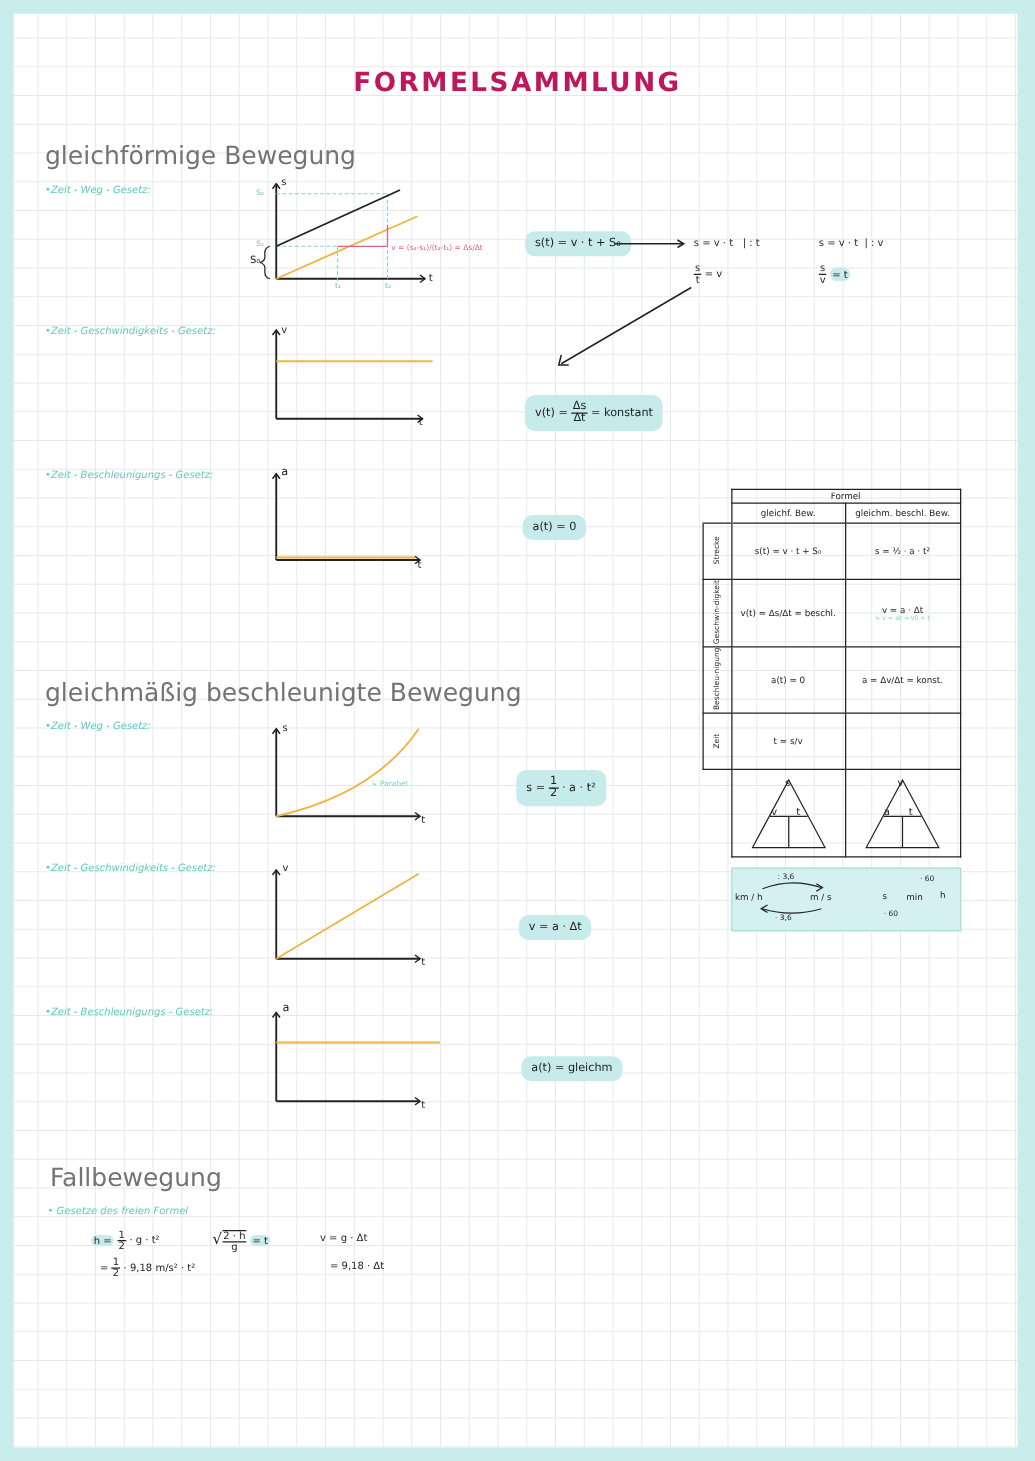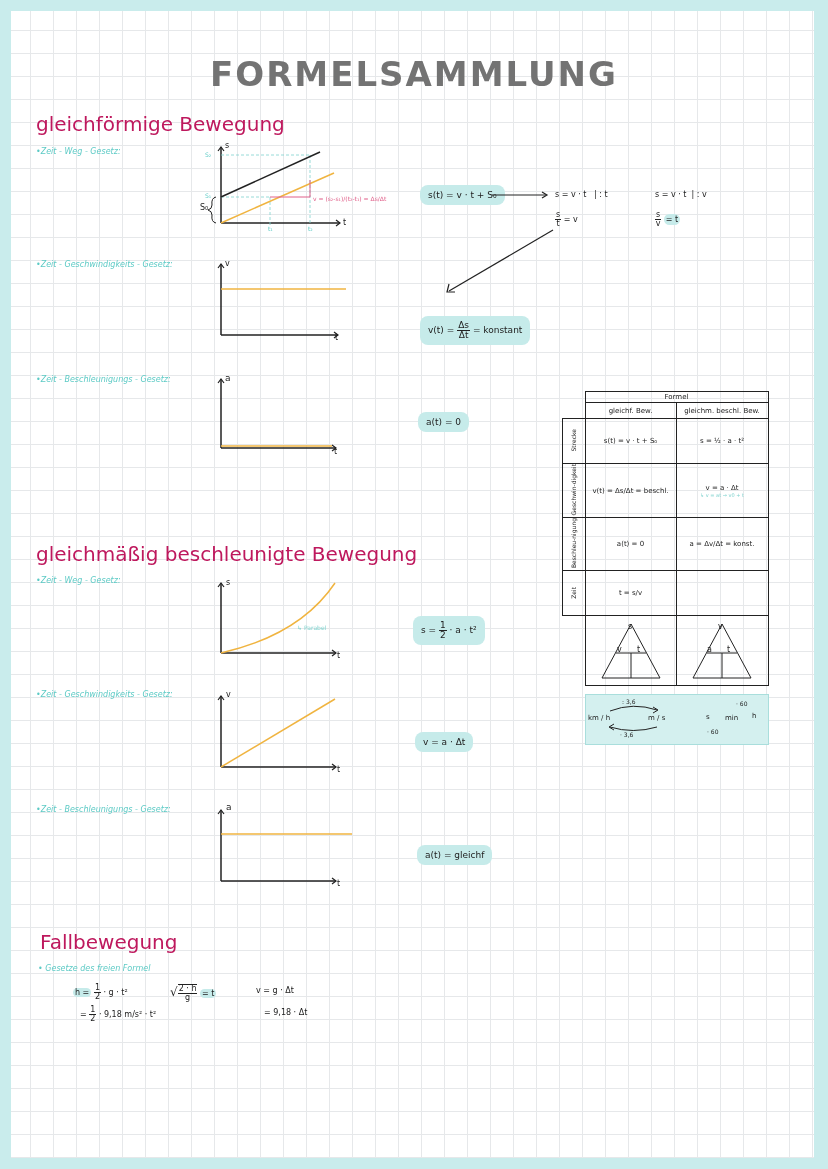--- a/index.html
+++ b/index.html
@@ -3,22 +3,22 @@
 <meta charset="utf-8">
 <style>
   html, body { margin:0; padding:0; }
   body { width:828px; height:1169px; position:relative; overflow:hidden; background:#c9ecec; font-family:"DejaVu Sans", sans-serif; }
   .page { position:absolute; left:11px; top:11px; width:803px; height:1147px; background-color:#ffffff;
     background-image:
       linear-gradient(to right, #e6e8ea 1px, transparent 1px),
       linear-gradient(to bottom, #e6e8ea 1px, transparent 1px);
     background-size:23px 23px; background-position:-4px -4px; }
   .abs { position:absolute; }
-  .title { left:0; width:828px; top:54px; text-align:center; font-family:"DejaVu Sans", sans-serif; font-weight:bold; font-size:34px; letter-spacing:2px; color:#737373; }
-  .h1 { font-family:"DejaVu Sans", sans-serif; color:#be185d; font-size:20px; }
+  .title { left:0; width:828px; top:54px; text-align:center; font-family:"DejaVu Sans", sans-serif; font-weight:bold; font-size:21px; letter-spacing:2px; color:#be185d; }
+  .h1 { font-family:"DejaVu Sans", sans-serif; color:#737373; font-size:20px; }
   .sub { font-family:"DejaVu Sans", sans-serif; font-style:italic; color:#5ccac5; font-size:8px; }
   .pill { background:#c6ebea; border-radius:8px; font-family:"DejaVu Sans", sans-serif; font-size:9px; color:#222; padding:5px 8px; white-space:nowrap; }
   .ink { font-family:"DejaVu Sans", sans-serif; font-size:8px; color:#222; white-space:nowrap; }
   .frac { display:inline-block; vertical-align:middle; text-align:center; line-height:1; }
   .frac .n { display:block; border-bottom:1px solid #222; padding:0 1px; }
   .frac .d { display:block; }
   svg { position:absolute; overflow:visible; }
   table.formel { position:absolute; left:562px; top:391px; border-collapse:collapse; font-family:"DejaVu Sans", sans-serif; font-size:7px; color:#222; }
   table.formel td { border:1px solid #222; text-align:center; vertical-align:middle; padding:0; }
   .rot { writing-mode:vertical-rl; transform:rotate(180deg); font-size:6px; }
@@ -128,21 +128,21 @@
   <line x1="21" y1="75" x2="136" y2="75" stroke="#222" stroke-width="1.5"></line>
   <polyline points="132,72 136,75 132,78" fill="none" stroke="#222" stroke-width="1.2"></polyline>
   <polyline points="18,8 21,4 24,8" fill="none" stroke="#222" stroke-width="1.2"></polyline>
   <line x1="21" y1="28" x2="152" y2="28" stroke="#f0b440" stroke-width="1.5"></line>
 </svg>
 <div class="abs ink" style="left:226px;top:802px;font-size:9px;">a</div>
 <div class="abs ink" style="left:337px;top:879px;">t</div>
 
 <div class="abs pill" style="left:413px;top:616px;"><span>s =</span> <span class="frac"><span class="n">1</span><span class="d">2</span></span> <span>· a · t²</span></div>
 <div class="abs pill" style="left:415px;top:732px;">v = a · Δt</div>
-<div class="abs pill" style="left:417px;top:845px;">a(t) = gleichf</div>
+<div class="abs pill" style="left:417px;top:845px;">a(t) = gleichm</div>
 
 <div class="abs h1" style="left:40px;top:930px;">Fallbewegung</div>
 <div class="abs sub" style="left:38px;top:964px;">• Gesetze des freien Formel</div>
 <div class="abs ink" style="left:73px;top:984px;"><span style="background:#c6ebea;border-radius:6px;padding:0 2px;">h =</span> <span class="frac"><span class="n">1</span><span class="d">2</span></span> <span>· g · t²</span></div>
 <div class="abs ink" style="left:80px;top:1006px;"><span>=</span> <span class="frac"><span class="n">1</span><span class="d">2</span></span> <span>· 9,18 m/s² · t²</span></div>
 <div class="abs ink" style="left:170px;top:984px;"><span style="font-size:12px;">√</span><span class="frac" style="border-top:1px solid #222;"><span class="n">2 · h</span><span class="d">g</span></span> <span style="background:#c6ebea;border-radius:6px;padding:0 2px;">= t</span></div>
 <div class="abs ink" style="left:256px;top:986px;">v = g · Δt</div>
 <div class="abs ink" style="left:264px;top:1008px;">= 9,18 · Δt</div>
 
 <table class="formel">

